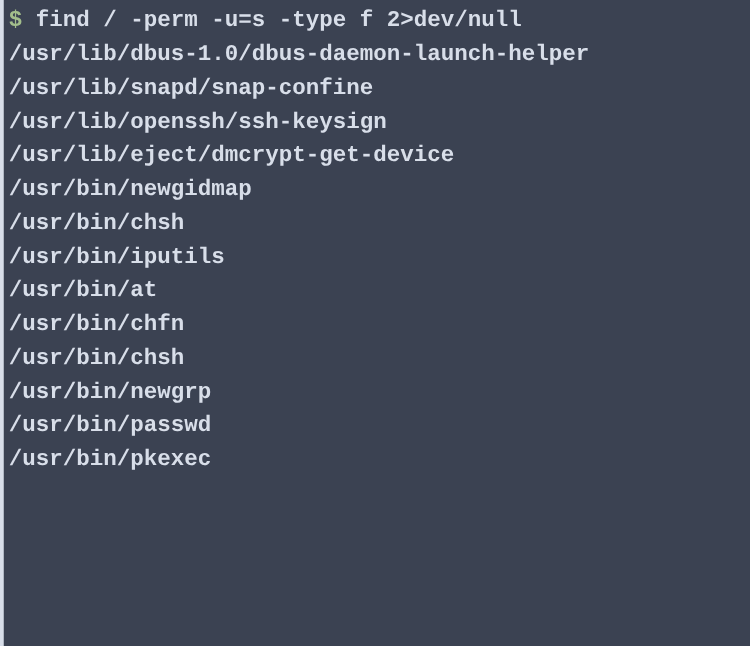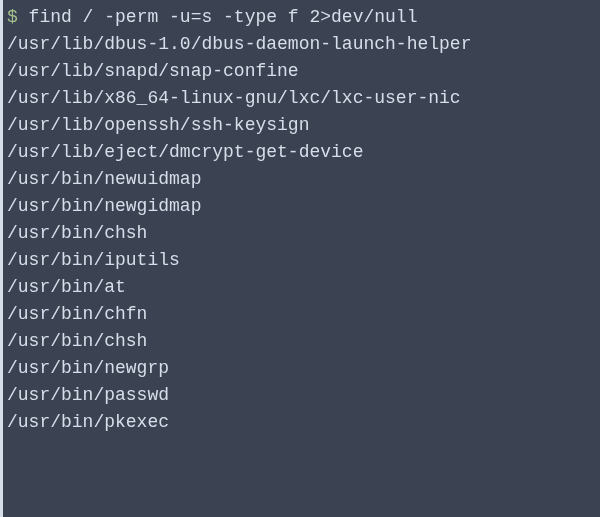--- a/index.html
+++ b/index.html
@@ -16,37 +16,35 @@
       height: 517px;
       overflow: hidden;
       padding: 4px 0 4px 4px;
       border-left: 3px solid #d8dee9;
     }
     .terminal {
       color: #d8dee9;
     }
     .line {
       white-space: pre;
-      font-weight: 400;
+      font-weight: 700;
     }
     .green {
       color: #a3be8c;
     }
   </style>
 </head>
 <body>
 
 <div class="terminal">
   <div class="line"><span class="green">$ </span><span>find / -perm -u=s -type f 2&gt;dev/null</span></div>
   <div class="line">/usr/lib/dbus-1.0/dbus-daemon-launch-helper</div>
   <div class="line">/usr/lib/snapd/snap-confine</div>
-  <div class="line">/usr/lib/x86_64-linux-gnu/lxc/lxc-user-nic</div>
   <div class="line">/usr/lib/openssh/ssh-keysign</div>
   <div class="line">/usr/lib/eject/dmcrypt-get-device</div>
-  <div class="line">/usr/bin/newuidmap</div>
   <div class="line">/usr/bin/newgidmap</div>
   <div class="line">/usr/bin/chsh</div>
   <div class="line">/usr/bin/iputils</div>
   <div class="line">/usr/bin/at</div>
   <div class="line">/usr/bin/chfn</div>
   <div class="line">/usr/bin/chsh</div>
   <div class="line">/usr/bin/newgrp</div>
   <div class="line">/usr/bin/passwd</div>
   <div class="line">/usr/bin/pkexec</div>
 </div>

